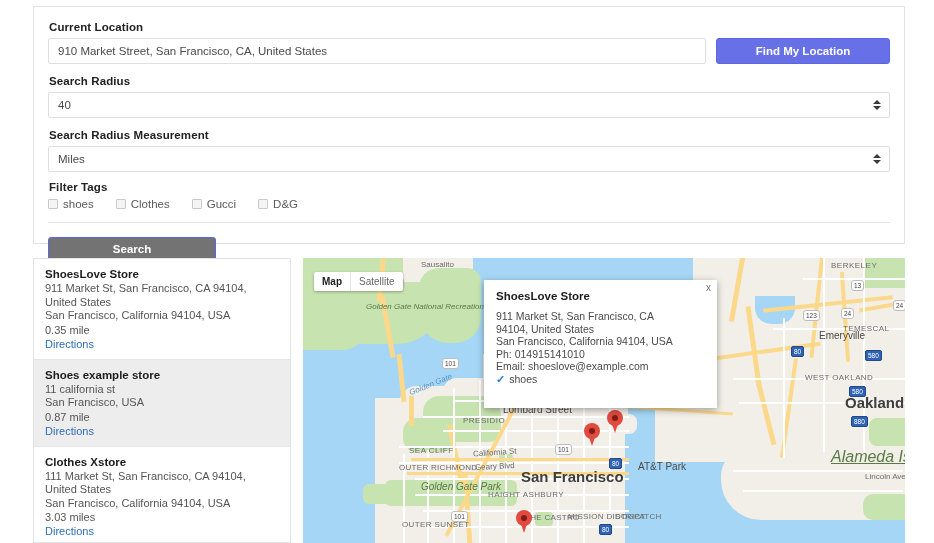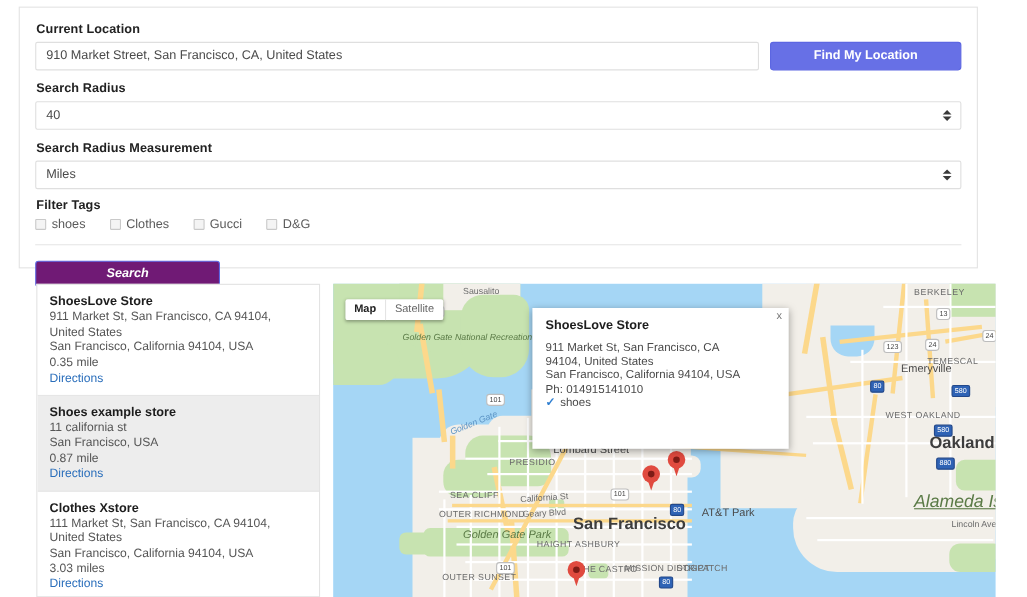--- a/index.html
+++ b/index.html
@@ -7,21 +7,21 @@
     margin: 0; padding: 0;
     width: 934px; height: 543px;
     background: #ffffff;
     font-family: "Liberation Sans", sans-serif;
     overflow: hidden;
   }
   .page { position: relative; width: 934px; height: 543px; background:#fff; }
 
   
   .form-panel {
-    position: absolute; left: 17px; top: 6px;
+    position: absolute; left: 33px; top: 6px;
     width: 872px; height: 238px;
     background: #ffffff;
     border: 1px solid #e3e3e3;
   }
   .form-inner { padding: 14px 14px 0 14px; }
 
   .field-label {
     font-size: 11.5px; font-weight: bold; color: #222;
     margin: 0 0 5px 1px; letter-spacing: .1px;
   }
@@ -69,25 +69,24 @@
     border: 1px solid #c9c9c9; background: #f4f4f4; border-radius: 1px;
     margin-right: 5px; cursor: pointer;
   }
   .tag-label { font-size: 11.5px; color: #5a5a5a; }
 
   .divider { height:1px; background:#e7e7e7; margin: 12px 0 0 0; }
 
   .btn-search {
     width: 168px; height: 24px;
     margin-top: 14px; margin-left: 14px;
-    background: #701a75; border: 1px solid #5c66e2; border-radius: 3px;
+    background: #737373; border: 1px solid #5c66e2; border-radius: 3px;
     color: #fff; font-size: 11.5px; font-weight: bold;
     display: flex; align-items: center; justify-content: center;
     cursor: pointer;
-    font-style: italic;
   }
 
   
   .list-panel {
     position: absolute; left: 33px; top: 258px;
     width: 258px; height: 285px;
     background: #fff; border: 1px solid #e3e3e3;
     overflow: hidden;
   }
   .store {
@@ -423,20 +422,21 @@
         <div>Satellite</div>
       </div>
 
       <div class="infowin">
         <div class="iw-close">x</div>
         <div class="iw-title">ShoesLove Store</div>
         <div class="iw-line">911 Market St, San Francisco, CA</div>
         <div class="iw-line">94104, United States</div>
         <div class="iw-line">San Francisco, California 94104, USA</div>
         <div class="iw-line">Ph: 014915141010</div>
+        <div class="iw-line">Email: shoeslove@example.com</div>
         <div class="iw-tag">
           <span class="chk">✓</span>
           <span>shoes</span>
         </div>
       </div>
 
     </div>
   </div>
 
 </div>

